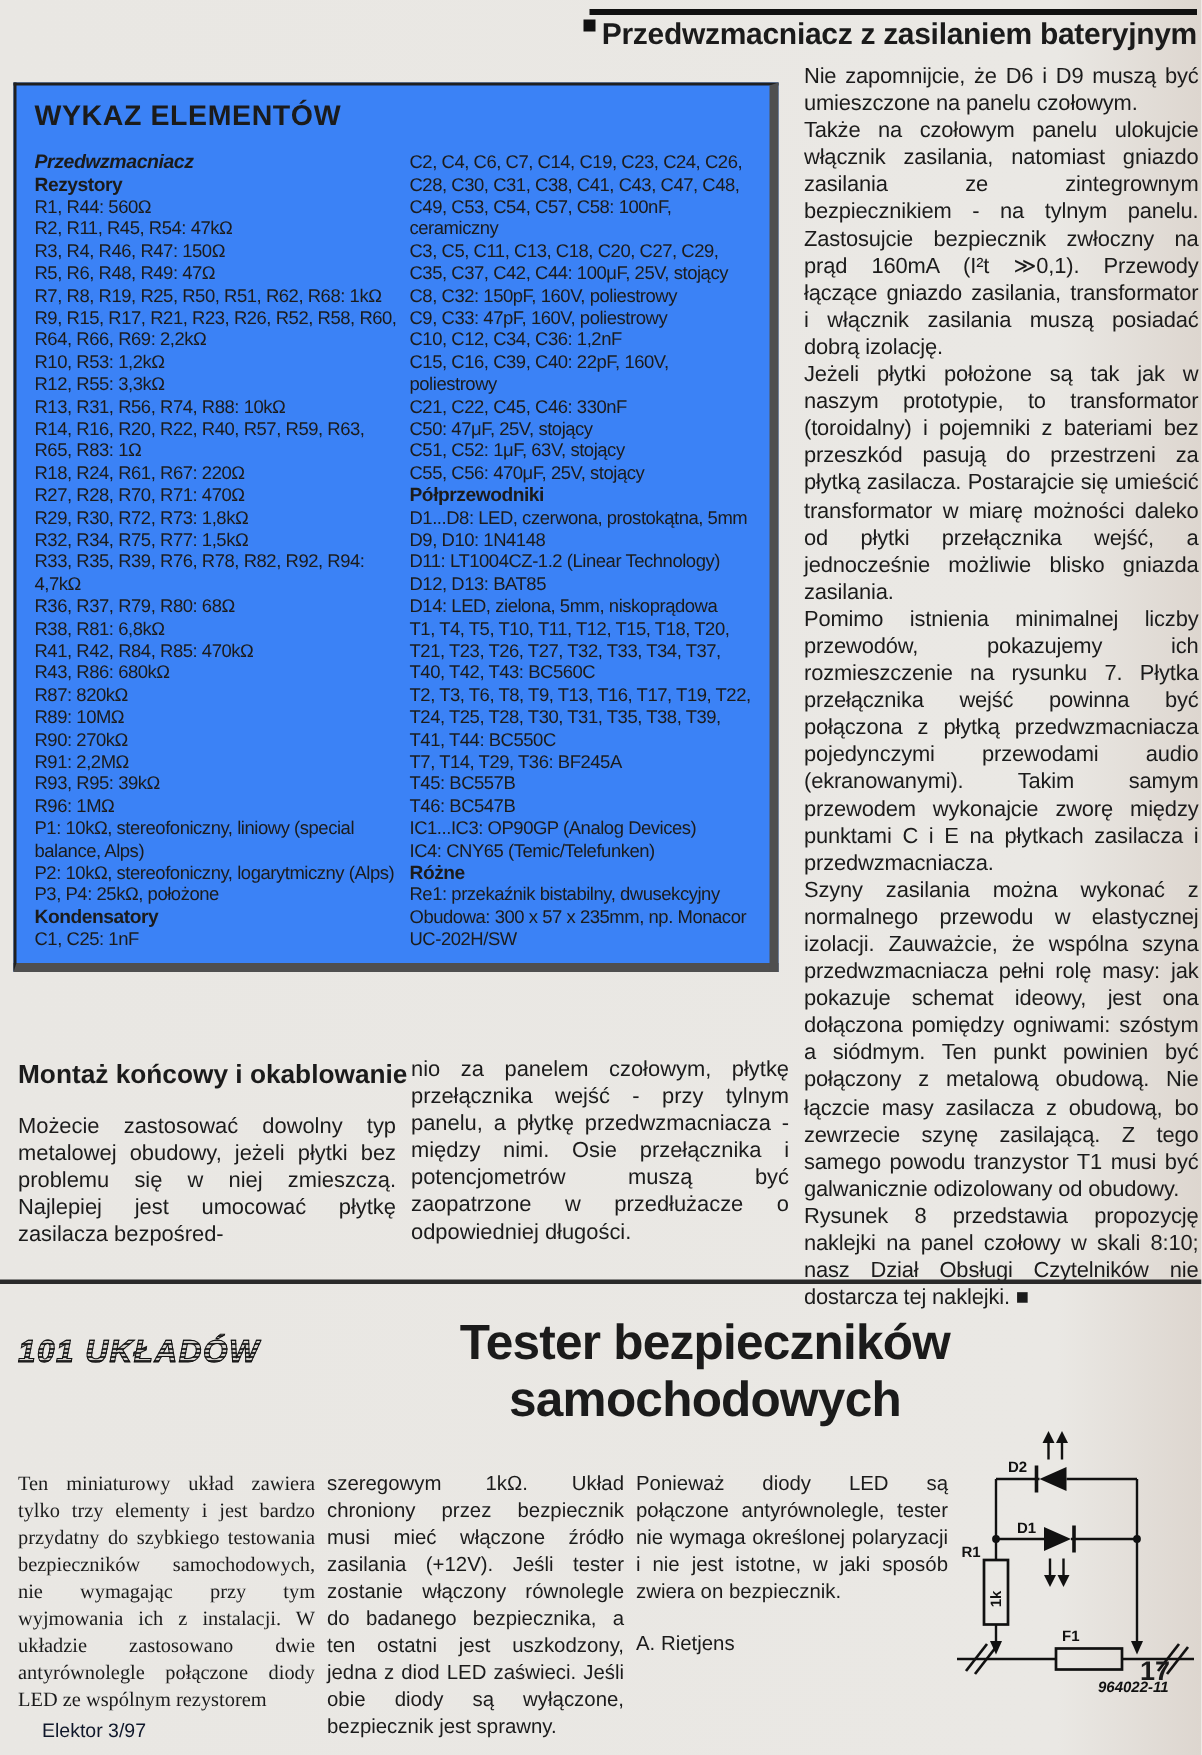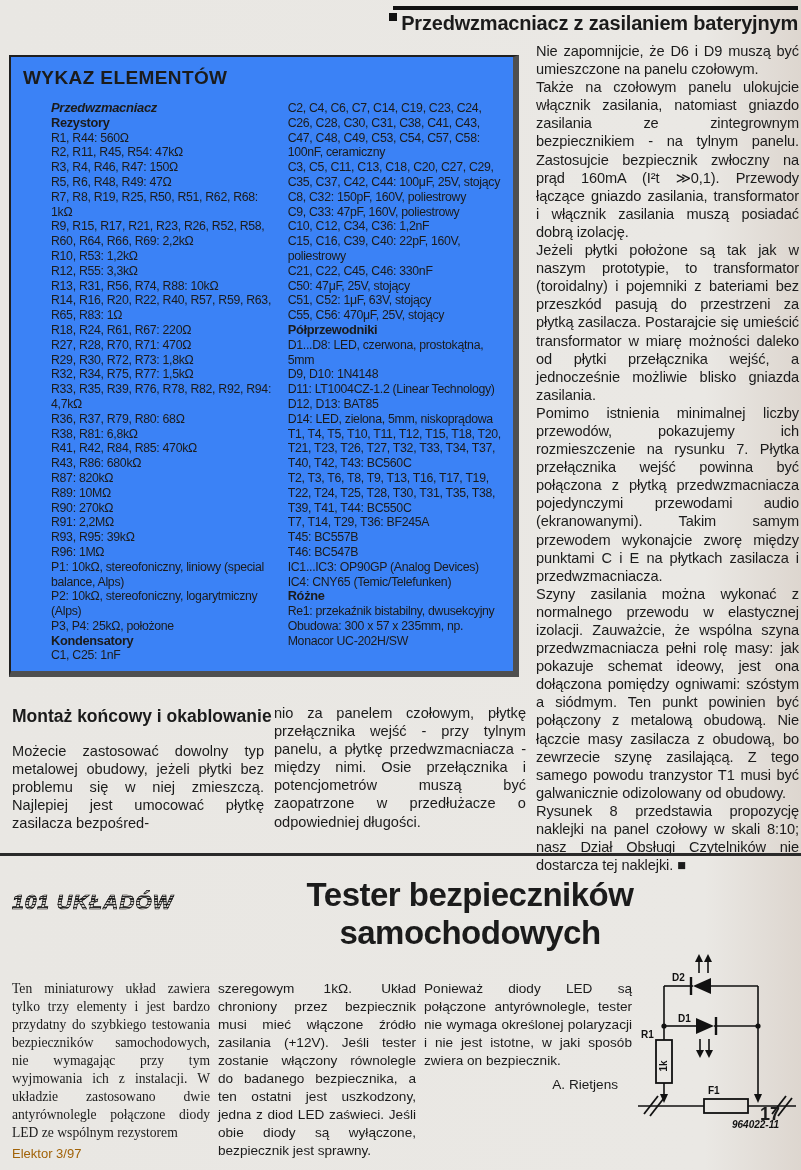--- a/index.html
+++ b/index.html
@@ -25,21 +25,21 @@
   
   .parts-box{
     left:9px;top:55px;width:482px;
     padding:10px 8px 8px 12px;
     border:2px solid #1f1f1f;
     border-right:6px solid #4f4f4f;
     border-bottom:6px solid #4f4f4f;
     background:#3b82f6;
   }
   .parts-title{font-size:19px;font-weight:800;letter-spacing:0.4px;margin-bottom:12px;}
-  .parts-cols{display:flex;gap:8px;margin-left:28px;}
+  .parts-cols{display:flex;gap:8px;}
   .parts-col-left{width:242px;}
   .parts-col-right{width:230px;}
   .pl-line{font-size:12.3px;line-height:14.8px;letter-spacing:-0.3px;}
   .pl-line.b{font-weight:700;font-size:12.8px;}
   .pl-line.bi{font-weight:700;font-style:italic;font-size:13px;}
 
   
   .right-col{left:536px;top:42px;width:263px;}
   .right-col .para{font-size:14.6px;line-height:18.1px;letter-spacing:-0.1px;}
 
@@ -59,30 +59,30 @@
     -webkit-text-stroke:0.7px #111;
   }
   .article2-title{
     left:190px;top:876px;width:560px;
     font-size:33px;font-weight:700;letter-spacing:-0.5px;text-align:center;
   }
   .a2col{font-size:13.6px;line-height:18px;}
   .a2col1{left:12px;top:980px;width:198px;font-family:Liberation Serif, serif;}
   .a2col2{left:218px;top:980px;width:198px;}
   .a2col3{left:424px;top:980px;width:208px;}
-  .author{margin-top:6px;text-align:right;padding-right:14px;}
+  .author{margin-top:17px;padding-right:14px;}
 
   
   .schematic{left:636px;top:948px;width:164px;height:184px;}
   .schematic svg{width:100%;height:100%;}
   .sch-label{font-family:"Liberation Sans",sans-serif;font-size:10px;font-weight:700;fill:#111;}
   .sch-code{font-family:"Liberation Sans",sans-serif;font-size:10px;font-weight:700;font-style:italic;fill:#111;}
 
   
-  .footer-mag{left:12px;top:1146px;font-size:13px;color:#a16207;}
+  .footer-mag{left:28px;top:1146px;font-size:13px;color:#0f172a;}
   .footer-page{left:760px;top:1104px;font-size:18px;font-weight:700;text-align:left;width:32px;}
 </style>
 </head>
 <body>
 
 <div class="abs header-rule"></div>
 <div class="abs header-notch"></div>
 <div class="abs header-title">Przedwzmacniacz z zasilaniem bateryjnym</div>
 
 <div class="abs parts-box">

